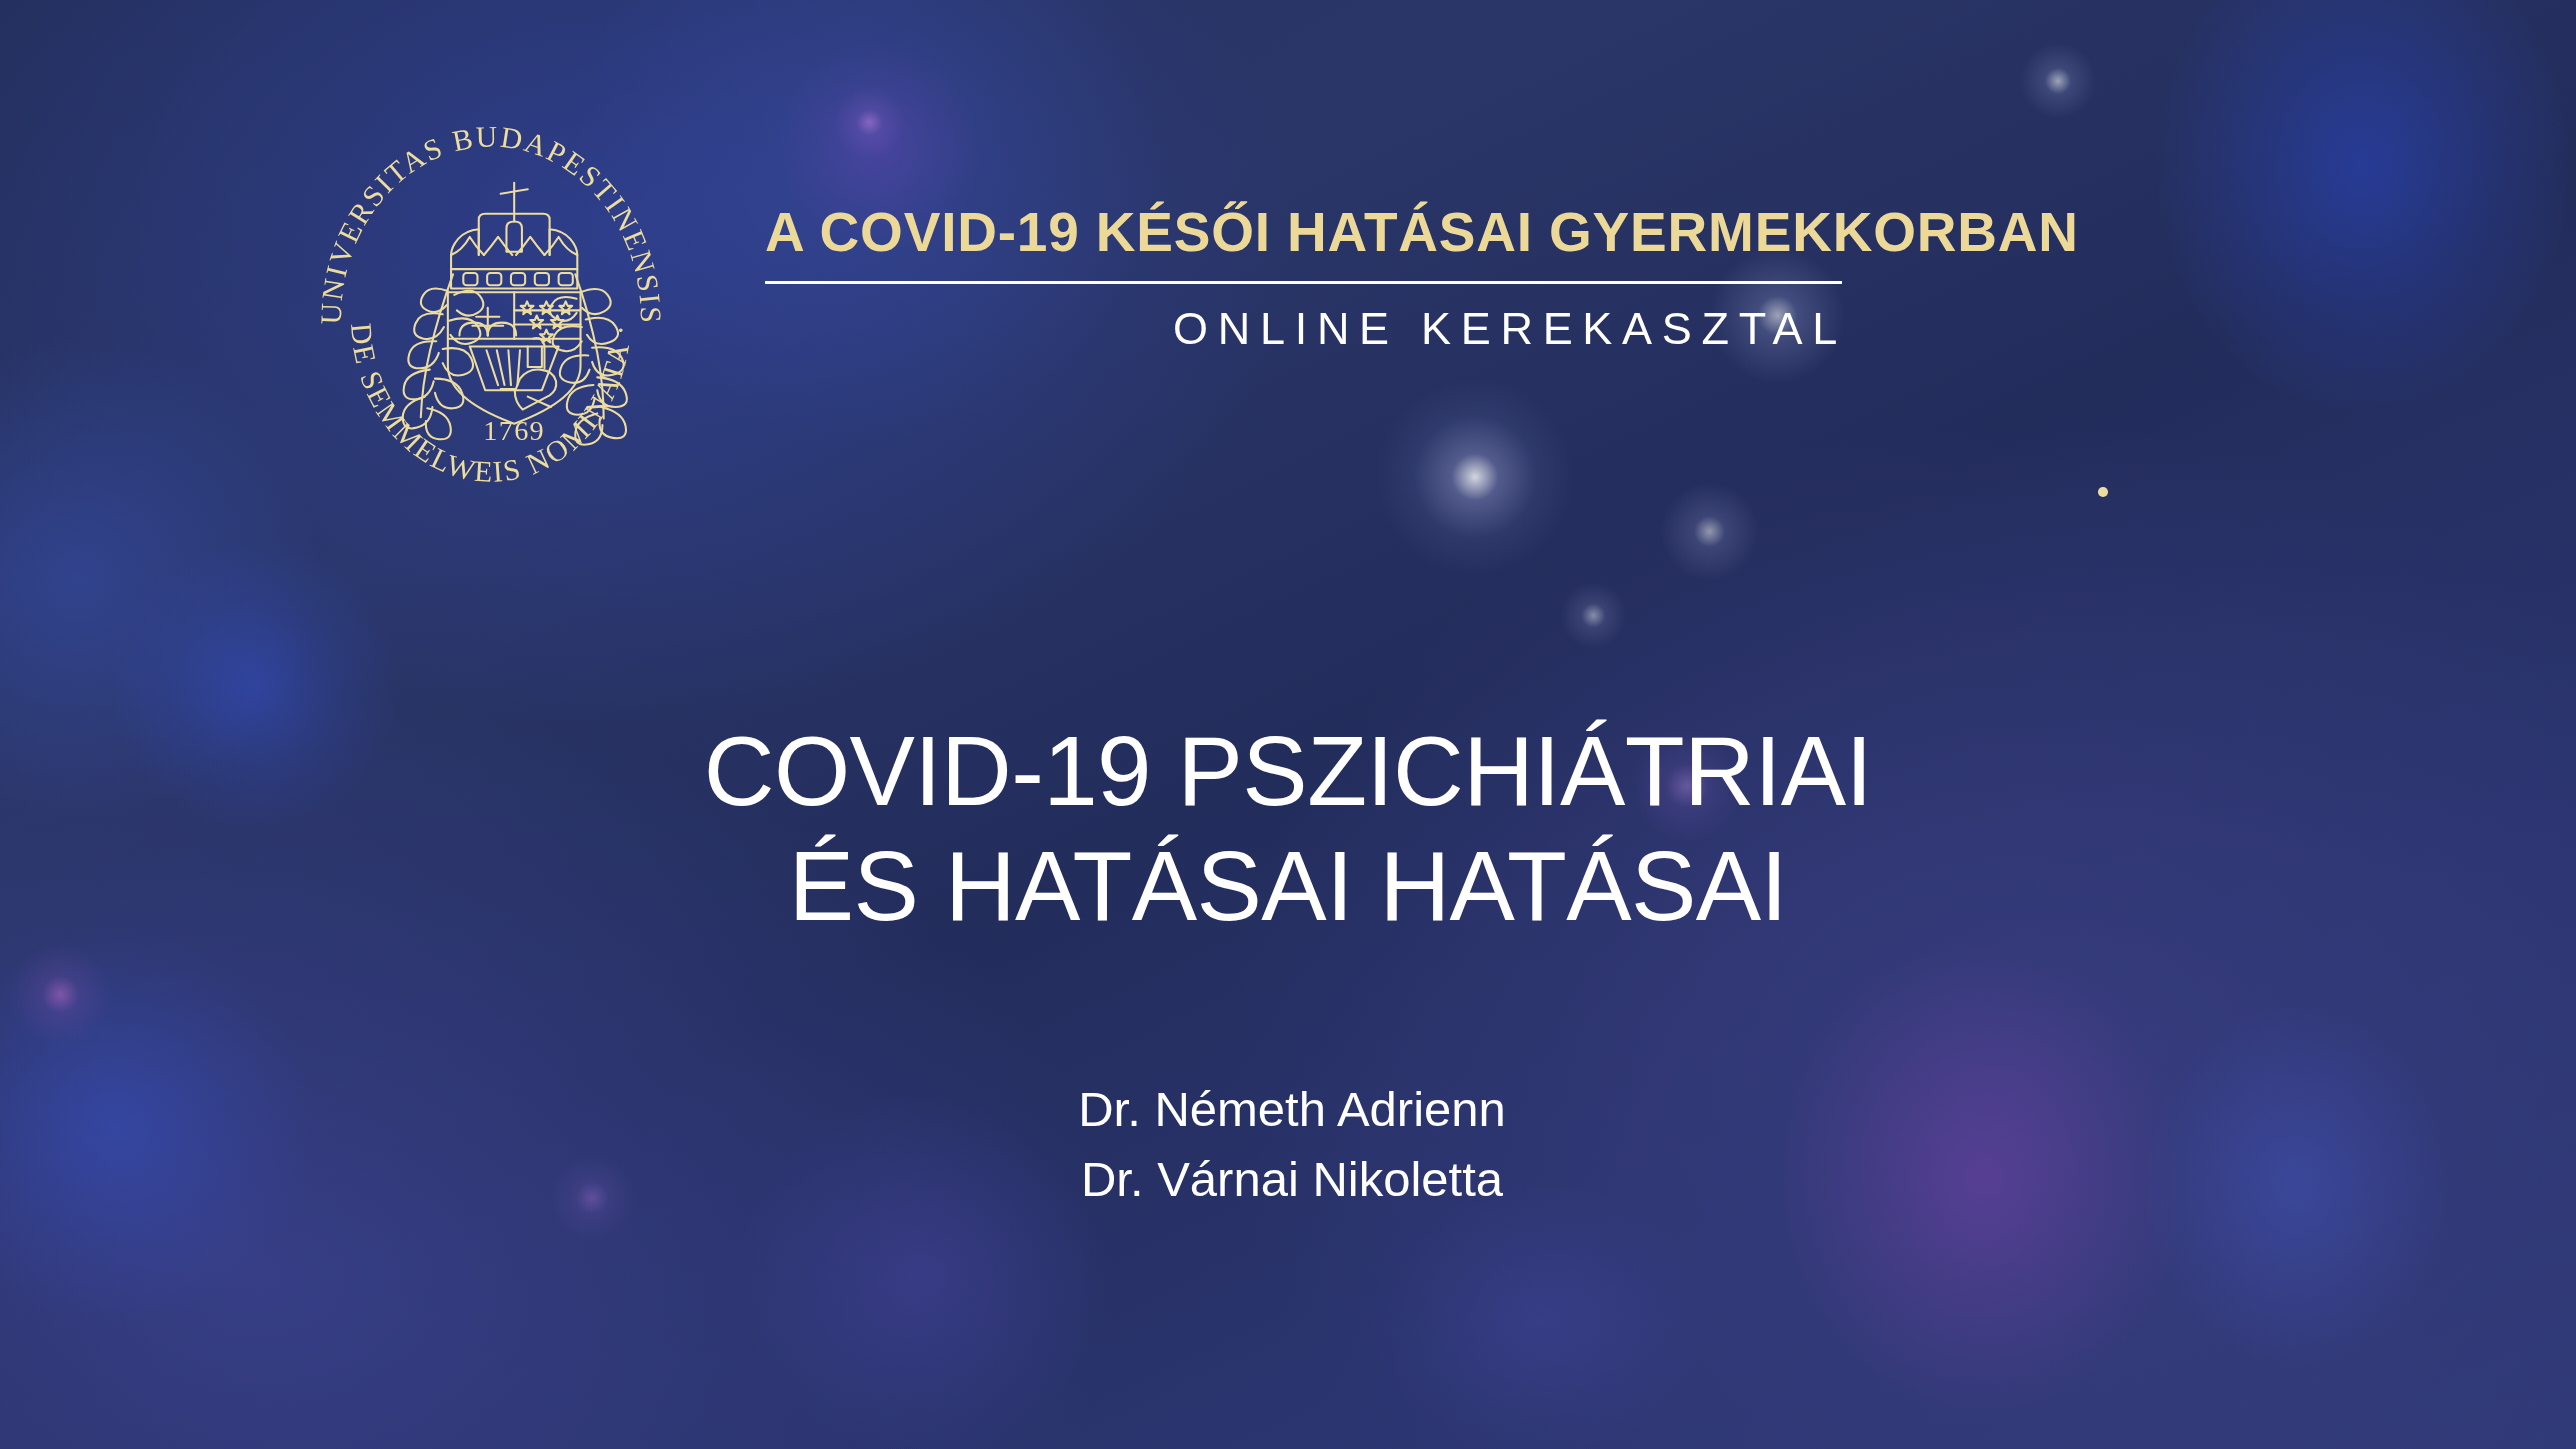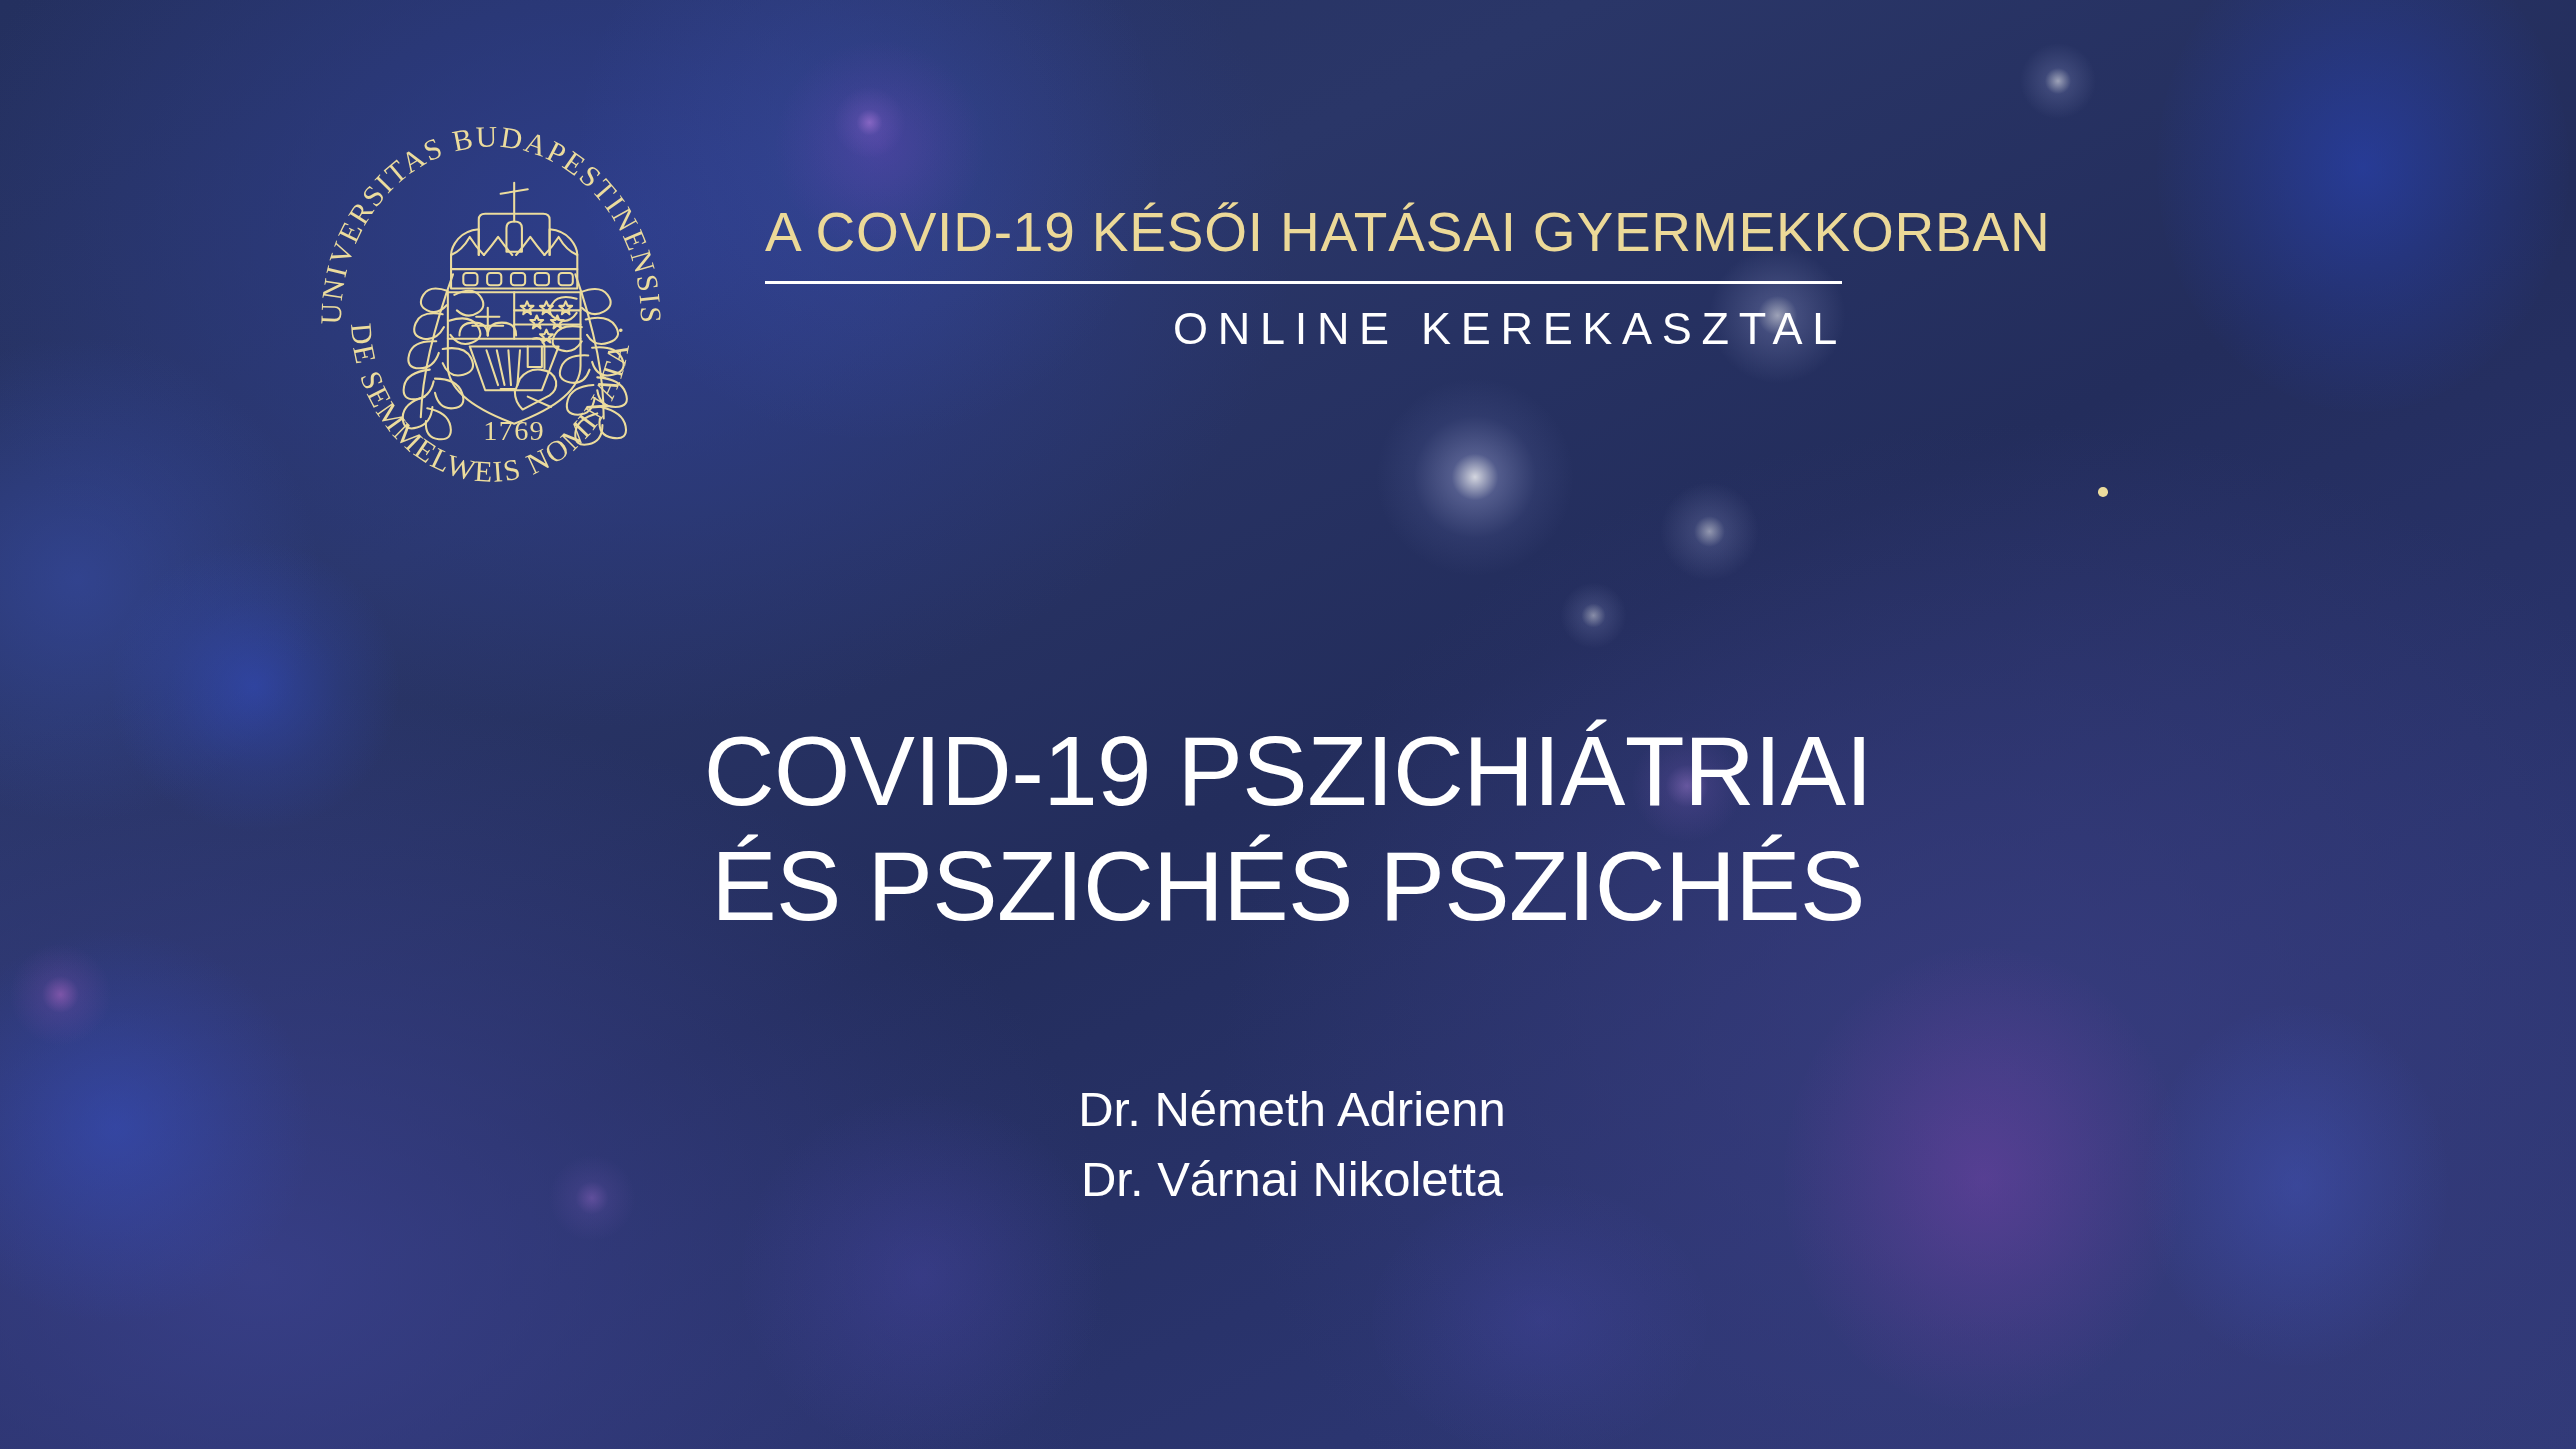--- a/index.html
+++ b/index.html
@@ -51,21 +51,21 @@
   
   #header-block {
     position: absolute;
     left: 765px;
     top: 205px;
     width: 1082px;
   }
 
   #event-title {
     font-size: 55px;
-    font-weight: 400;
+    font-weight: 700;
     letter-spacing: 0.8px;
     color: #ecd998;
     line-height: 1.0;
     white-space: nowrap;
     margin: 0;
   }
 
   #header-divider {
     margin-top: 20.6px;
     width: 1077px;
@@ -296,21 +296,21 @@
   </div>
 
   <div id="header-block">
     <div id="event-title">A COVID-19 KÉSŐI HATÁSAI GYERMEKKORBAN</div>
     <div id="header-divider"></div>
     <div id="event-subtitle">ONLINE KEREKASZTAL</div>
   </div>
 
   <div id="main-title">
     <span class="tline">COVID-19 PSZICHIÁTRIAI</span>
-    <span class="tline">ÉS PSZICHÉS PSZICHÉS</span>
+    <span class="tline">ÉS HATÁSAI HATÁSAI</span>
   </div>
 
   <div id="presenters">
     <span class="pname">Dr.  Németh Adrienn</span>
     <span class="pname">Dr.  Várnai Nikoletta</span>
   </div>
 
 </div>
 
 

